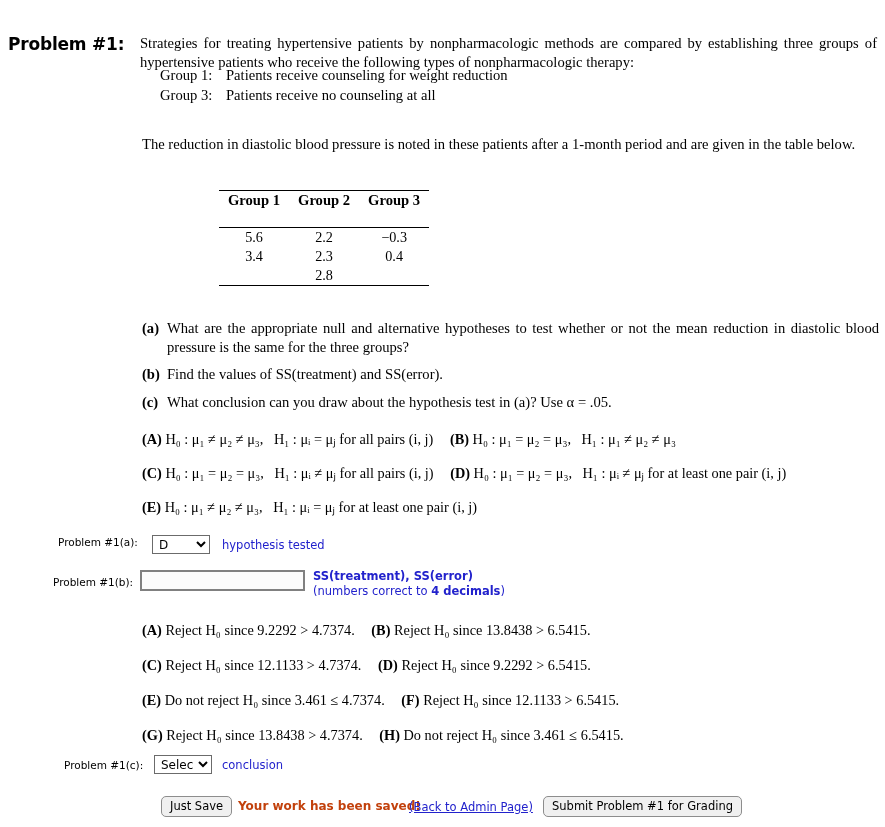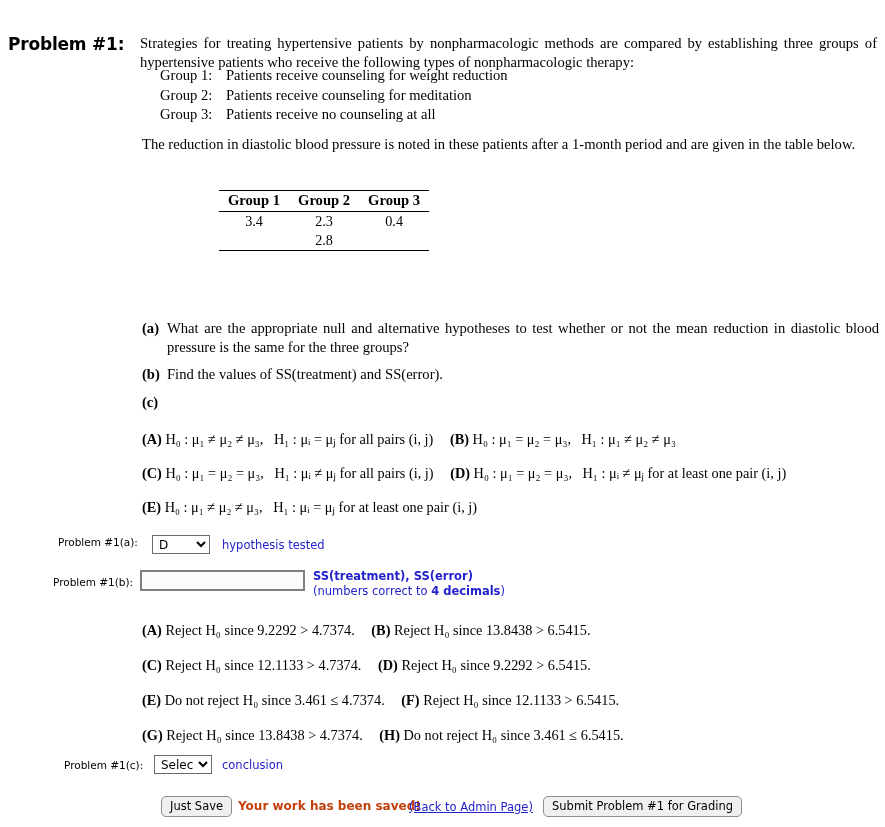--- a/index.html
+++ b/index.html
@@ -71,21 +71,21 @@
     left: 219px;
     top: 190px;
   }
   table.data-table {
     border-collapse: collapse;
     font-size: 14.2px;
   }
   table.data-table th {
     font-weight: bold;
     font-size: 14.6px;
-    padding: 1px 9px 2px 9px;
+    padding: 1px 9px 18px 9px;
     text-align: center;
     border-top: 1.6px solid #000;
     border-bottom: 1.1px solid #000;
     white-space: nowrap;
   }
   table.data-table td {
     text-align: center;
     padding: 1px 9px 1px 9px;
     font-size: 14.2px;
     height: 17px;
@@ -205,41 +205,43 @@
 <body>
 
 <div class="problem-head">
   <div class="problem-title">Problem #1:</div>
   <div class="problem-intro">Strategies for treating hypertensive patients by nonpharmacologic methods are compared by establishing three groups of hypertensive patients who receive the following types of nonpharmacologic therapy:</div>
 </div>
 
 <div class="group-list">
   <div class="group-row">
     <span class="group-label">Group 1:</span><span>Patients receive counseling for weight reduction</span>
-  </div>
-  <div class="group-row">
-    <span class="group-label">Group 2:</span><span>Patients receive counseling for meditation</span>
   </div>
   <div class="group-row">
     <span class="group-label">Group 3:</span><span>Patients receive no counseling at all</span>
   </div>
 </div>
 
 <div class="para-reduction">The reduction in diastolic blood pressure is noted in these patients after a 1-month period and are given in the table below.</div>
 
 <div class="data-table-wrap">
   <table class="data-table">
     <thead>
       <tr>
         <th>Group 1</th>
         <th>Group 2</th>
         <th>Group 3</th>
       </tr>
     </thead>
     <tbody>
+      <tr>
+        <td>5.6</td>
+        <td>2.2</td>
+        <td>−0.3</td>
+      </tr>
       <tr>
         <td>3.4</td>
         <td>2.3</td>
         <td>0.4</td>
       </tr>
       <tr class="last-row">
         <td></td>
         <td>2.8</td>
         <td></td>
       </tr>
@@ -251,20 +253,21 @@
   <div class="q-item">
     <span class="q-letter">(a)</span>
     <span>What are the appropriate null and alternative hypotheses to test whether or not the mean reduction in diastolic blood pressure is the same for the three groups?</span>
   </div>
   <div class="q-item">
     <span class="q-letter">(b)</span>
     <span>Find the values of SS(treatment) and SS(error).</span>
   </div>
   <div class="q-item">
     <span class="q-letter">(c)</span>
+    <span>What conclusion can you draw about the hypothesis test in (a)?  Use α = .05.</span>
   </div>
 </div>
 
 <div class="choice-block" style="top:430px">
   <span class="ch-letter">(A)</span>
   <span>H₀ : μ₁ ≠ μ₂ ≠ μ₃,</span><span class="ch-gap-sm"></span>
   <span>H₁ : μᵢ = μⱼ</span>
   <span>for all pairs (i, j)</span><span class="ch-gap"></span>
   <span class="ch-letter">(B)</span>
   <span>H₀ : μ₁ = μ₂ = μ₃,</span><span class="ch-gap-sm"></span>

